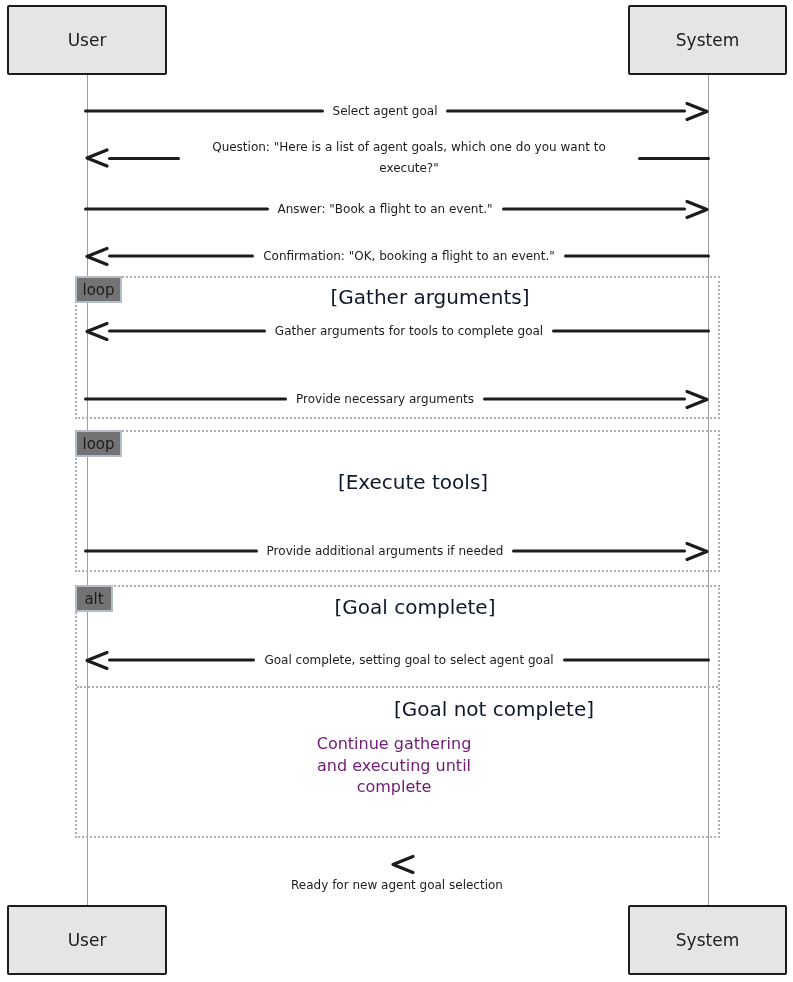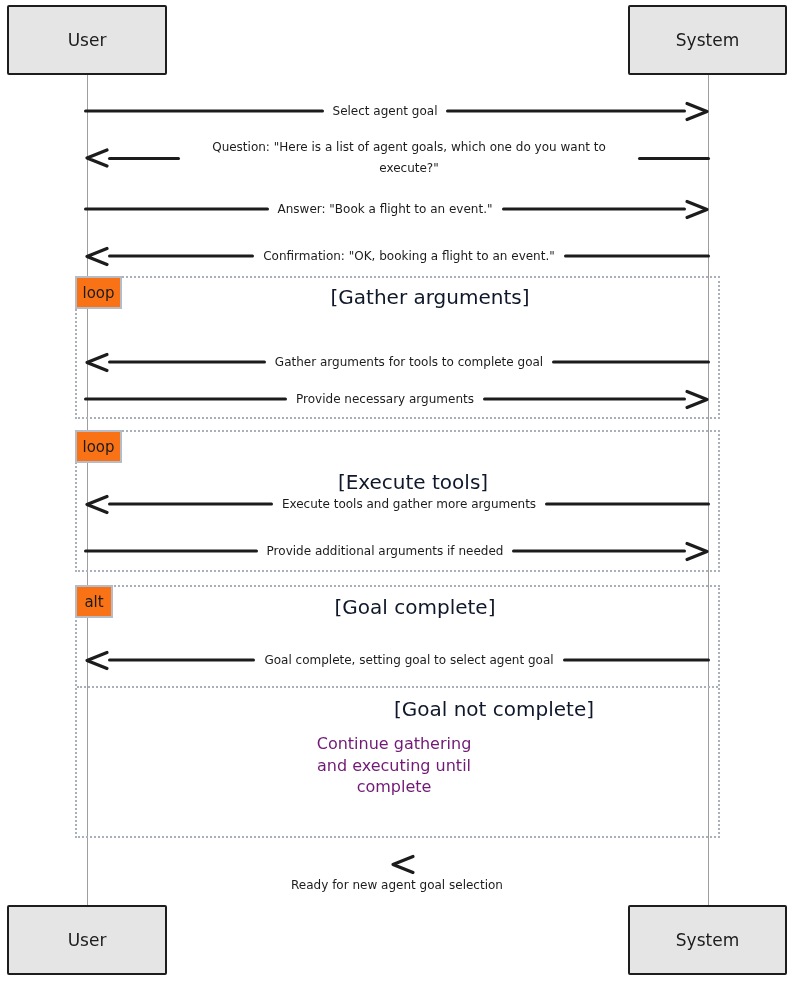--- a/index.html
+++ b/index.html
@@ -27,22 +27,22 @@
   .msg .lbl.w2 { max-width:440px; }
   .msg svg.head { flex:0 0 auto; display:block; }
   .msg.dir-left  svg.head { margin-right:-11px; }
   .msg.dir-right svg.head { margin-left:-11px; }
   
   .frame {
     position:absolute; left:75px; width:645px; box-sizing:border-box;
     border:2px dotted #a9b0ba;
   }
   .flabel {
-    position:absolute; left:-2px; top:-2px; height:33px; box-sizing:border-box;
-    background:#f97316; border:2px solid #b6bcc6;
+    position:absolute; left:-2px; top:-2px; height:27px; box-sizing:border-box;
+    background:#737373; border:2px solid #b6bcc6;
     display:flex; align-items:center; justify-content:center;
     font-size:15px; color:#1c1c1c;
   }
   .ftitle {
     position:absolute; transform:translateX(-50%);
     font-size:20px; white-space:nowrap; color:#0f172a;
   }
   .divider { position:absolute; left:0; right:0; border-top:2px dotted #a9b0ba; }
   .note {
     position:absolute; transform:translateX(-50%);
@@ -115,46 +115,38 @@
 
   <div class="msg dir-left" style="top:256px;">
     <svg class="head" width="26" height="20" viewBox="0 0 26 20">
         <path d="M23 2 L3 10 L23 18" fill="none" stroke="#1c1c1c" stroke-width="3.2" stroke-linecap="round" stroke-linejoin="round"></path>
       </svg>
     <div class="seg"></div>
     <div class="lbl">Confirmation: "OK, booking a flight to an event."</div>
     <div class="seg"></div>
   </div>
 
-  <div class="msg dir-left" style="top:362px;justify-content:center;">
+  <div class="msg dir-left" style="top:331px;justify-content:center;">
     <svg class="head" width="26" height="20" viewBox="0 0 26 20">
         <path d="M23 2 L3 10 L23 18" fill="none" stroke="#1c1c1c" stroke-width="3.2" stroke-linecap="round" stroke-linejoin="round"></path>
       </svg>
     <div class="seg"></div>
     <div class="lbl">Gather arguments for tools to complete goal</div>
     <div class="seg"></div>
   </div>
 
   <div class="msg dir-right" style="top:399px;">
     <div class="seg"></div>
     <div class="lbl">Provide necessary arguments</div>
     <div class="seg"></div>
     <svg class="head" width="26" height="20" viewBox="0 0 26 20">
         <path d="M3 2 L23 10 L3 18" fill="none" stroke="#1c1c1c" stroke-width="3.2" stroke-linecap="round" stroke-linejoin="round"></path>
       </svg>
   </div>
 
-  <div class="msg dir-left" style="top:504px;">
-    <svg class="head" width="26" height="20" viewBox="0 0 26 20">
-        <path d="M23 2 L3 10 L23 18" fill="none" stroke="#1c1c1c" stroke-width="3.2" stroke-linecap="round" stroke-linejoin="round"></path>
-      </svg>
-    <div class="seg"></div>
-    <div class="lbl">Execute tools and gather more arguments</div>
-    <div class="seg"></div>
-  </div>
 
   <div class="msg dir-right" style="top:551px;">
     <div class="seg"></div>
     <div class="lbl">Provide additional arguments if needed</div>
     <div class="seg"></div>
     <svg class="head" width="26" height="20" viewBox="0 0 26 20">
         <path d="M3 2 L23 10 L3 18" fill="none" stroke="#1c1c1c" stroke-width="3.2" stroke-linecap="round" stroke-linejoin="round"></path>
       </svg>
   </div>
 

